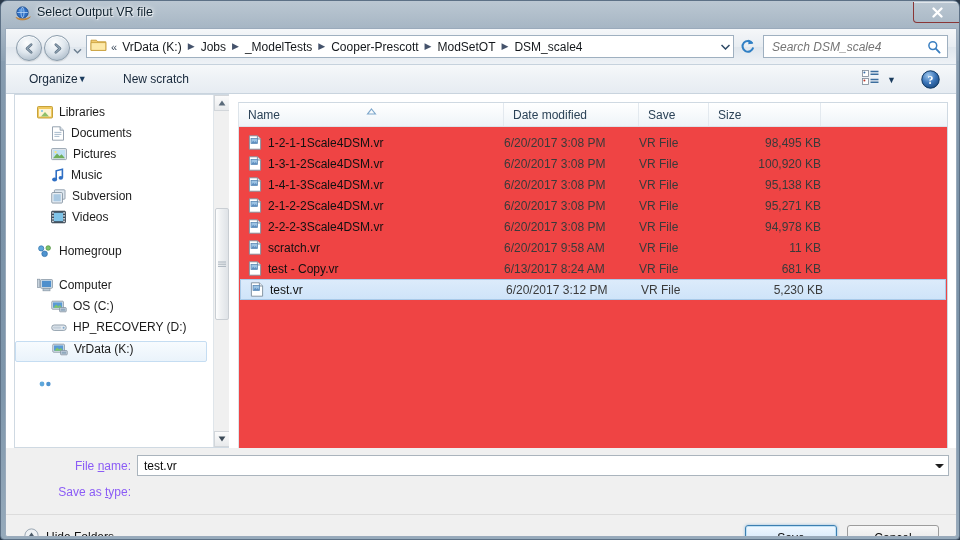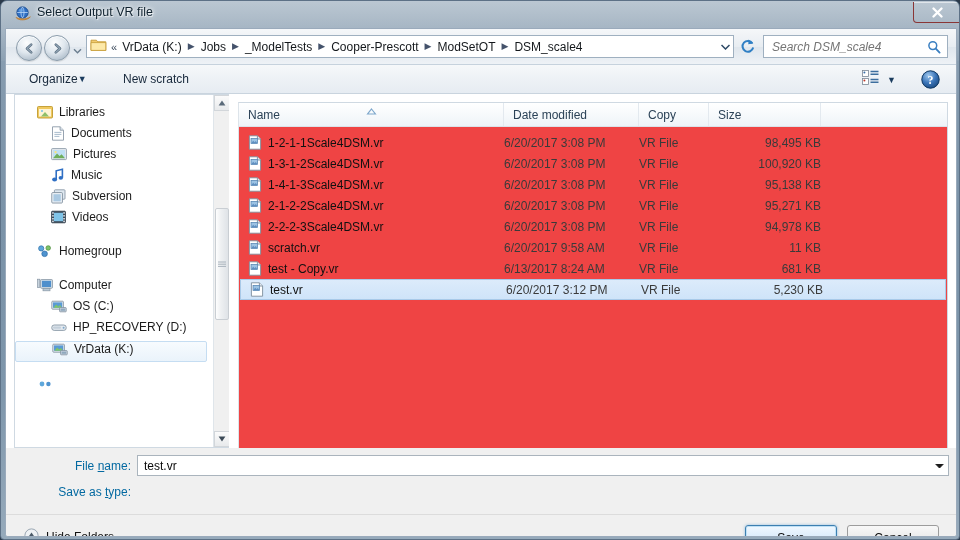--- a/index.html
+++ b/index.html
@@ -309,21 +309,21 @@
   .cell-size { position: absolute; left: 470px; width: 112px; text-align: right; color: #3a3a3a; }
 
   
   #formarea {
     position: absolute; left: 0; top: 419px;
     width: 950px; height: 66px;
     background: #f0f0f0;
   }
   .form-label {
     position: absolute;
-    font-size: 12px; color: #0369a1;
+    font-size: 12px; color: #8b5cf6;
     text-align: right;
     cursor: default;
   }
   #lbl-filename { left: 30px; top: 430px; width: 95px; }
   #lbl-savetype { left: 30px; top: 456px; width: 95px; }
   .combo {
     position: absolute;
     left: 131px; width: 812px; height: 21px;
     box-sizing: border-box;
     border: 1px solid #aab4bd;
@@ -700,21 +700,21 @@
             <span id="sort-arrow">
               <svg width="11" height="7" viewBox="0 0 11 7">
                 <path d="M5.5 1 L9.4 6 L1.6 6 Z" fill="none" stroke="#7fa8cc" stroke-width="1.2"></path>
               </svg>
             </span>
           </div>
           <div class="col-h" style="left:265px; width:135px;">
             <span>Date modified</span>
           </div>
           <div class="col-h" style="left:400px; width:70px;">
-            <span>Copy</span>
+            <span>Save</span>
           </div>
           <div class="col-h" style="left:470px; width:112px;">
             <span>Size</span>
           </div>
           <div class="col-h" style="left:582px; width:126px; border-right:none;">
             <span></span>
           </div>
         </div>
 
         <div id="rows-container" style="padding-top:5px;">

